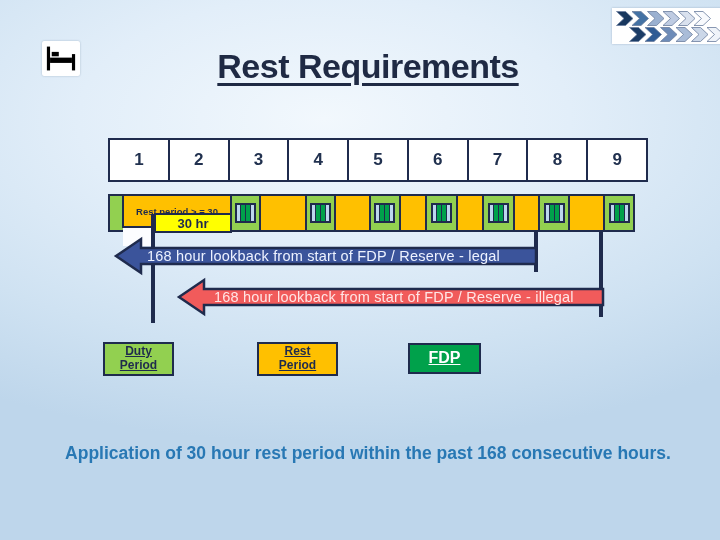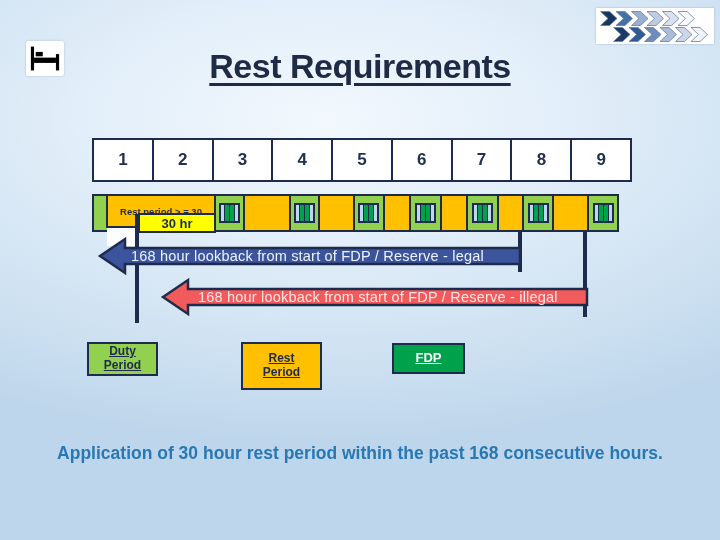--- a/index.html
+++ b/index.html
@@ -2,21 +2,21 @@
 <html style="--title_navy: #1F2A44; --navy: #1F2B4D; --duty_green: #92D050; --rest_orange: #FFC000; --fdp_green: #00A14B; --yellow: #FFFF00; --legal_blue: #3B549B; --illegal_red: #F15B5B; --footer_blue: #2878B4;"><head>
 <meta charset="utf-8">
 <style>
   html,body{margin:0;padding:0;}
   body{
     width:720px;height:540px;overflow:hidden;position:relative;
     font-family:"Liberation Sans", sans-serif;
     background:
       radial-gradient(ellipse 90% 60% at 45% 22%, #F2F8FD 0%, #E2EEF9 38%, #CFE2F2 72%, #BED6EB 100%);
   }
-  .abs{position:absolute;}
+  .abs{position:absolute;margin-left:16px;}
 
   
   .bed-plate{left:26px;top:41px;width:38px;height:35px;background:#FFFFFF;
     border-radius:2px;display:flex;align-items:center;justify-content:center;
     box-shadow:0 0 2px rgba(90,110,140,.45);}
 
   
   .chevron-plate{left:596px;top:8px;width:118px;height:36px;background:#FFFFFF;
     box-shadow:0 0 2px rgba(90,110,140,.4);}
   .chevron-row{position:absolute;height:15px;}
@@ -75,23 +75,23 @@
   .arrow.legal{left:97px;top:236px;width:426px;height:40px;}
   .arrow.legal .arrow-text{color:#EDF2FF;}
   .arrow.illegal{left:160px;top:277px;width:430px;height:40px;}
   .arrow.illegal .arrow-text{color:#FFE5E5;left:38px;}
 
   
   .legend-box{border:2.5px solid var(--navy);box-sizing:border-box;
     display:flex;align-items:center;justify-content:center;text-align:center;
     font-size:12px;font-weight:bold;color:var(--navy);line-height:1.15;white-space:pre-line;text-decoration:underline;}
   .legend-box.duty{left:87px;top:342px;width:71px;height:34px;background:var(--duty_green);}
-  .legend-box.rest{left:241px;top:342px;width:81px;height:48px;background:var(--rest_orange);}
+  .legend-box.rest{left:241px;top:342px;width:81px;height:34px;background:var(--rest_orange);}
   .legend-box.fdp{left:392px;top:343px;width:73px;height:31px;background:var(--fdp_green);
-    color:#FFFFFF;font-size:13px;}
+    color:#FFFFFF;font-size:16px;}
 
   
   .footer{left:0;right:0;top:443px;text-align:center;
     font-size:17.5px;font-weight:bold;color:var(--footer_blue);}
 </style>
 </head>
 <body>
 
 <div class="abs bed-plate">
   <svg width="30" height="27" viewBox="0 0 34 28">

